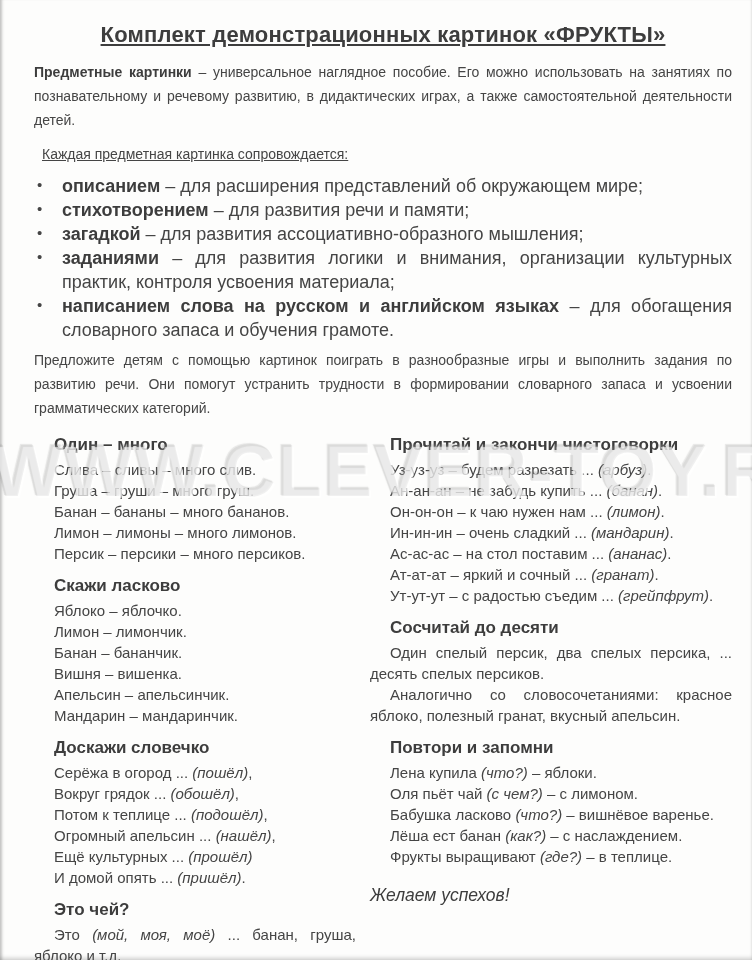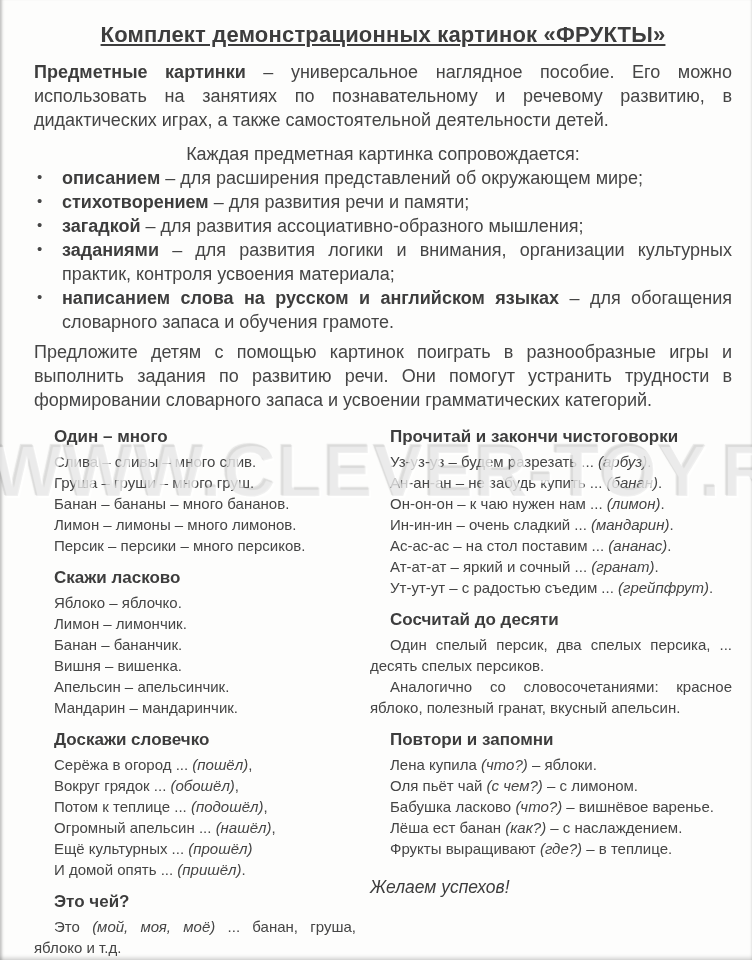--- a/index.html
+++ b/index.html
@@ -11,22 +11,22 @@
     color:var(--text,#454545);
     font-family:"Liberation Sans","DejaVu Sans",sans-serif;
     padding:14px 20px 0 34px;
     overflow:hidden;
     box-shadow:inset 4px 0 3px -2px rgba(0,0,0,.22), inset 0 -4px 4px -2px rgba(0,0,0,.18), inset -2px 0 2px -1px rgba(0,0,0,.08);
   }
   .title{
     font-size:22px;font-weight:bold;text-align:center;
     margin:8px 0 12px;color:var(--heading,#404040);letter-spacing:.2px;text-decoration:underline;
   }
-  .para{font-size:18px;line-height:24px;text-align:justify;margin:0 0 10px;}
-  .lead{margin:0;text-align:center;}
+  .para{font-size:14px;line-height:24px;text-align:justify;margin:0 0 10px;}
+  .lead{margin:8px;text-align:left;text-decoration:underline;}
   ul.features{list-style:none;margin:0 0 6px;padding:0;font-size:18px;line-height:24px;}
   ul.features li{position:relative;padding-left:28px;text-align:justify;}
   ul.features .dot{position:absolute;left:3px;top:-1px;font-size:15px;color:var(--text,#454545);}
   b{color:var(--heading,#3d3d3d);}
   .columns{display:flex;gap:14px;margin-top:12px;position:relative;z-index:2;}
   .col{min-width:0;}
   .col-left{flex:0 0 322px;}
   .col-right{flex:1;}
   .col-heading{
     font-weight:bold;font-size:17px;line-height:21px;

